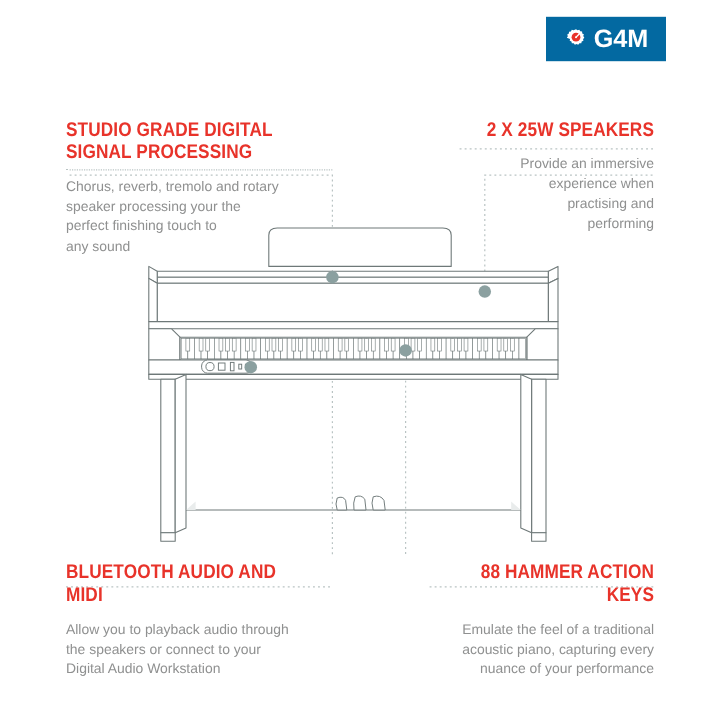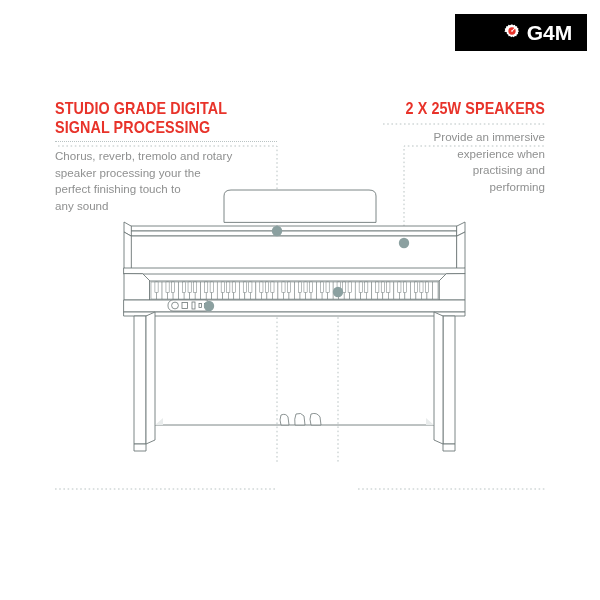--- a/index.html
+++ b/index.html
@@ -20,26 +20,25 @@
     background: #ffffff;
   }
 
   
   #logo-badge {
     position: absolute;
     left: 455px;
     top: 14px;
     width: 100px;
     height: 37px;
-    background: #000000;
+    background: #0369a1;
     display: flex;
     align-items: center;
     justify-content: center;
     gap: 5px;
-    padding-left: 32px;
   }
   #logo-badge .gear-wrap {
     width: 20px;
     height: 20px;
     display: block;
     line-height: 0;
   }
   #logo-badge .brand-text {
     color: #ffffff;
     font-family: "Liberation Sans", sans-serif;
@@ -315,15 +314,29 @@
 
   <div class="callout right" id="callout-tr">
     <div class="c-head">2 X 25W SPEAKERS</div>
     <div class="c-rule" style="visibility:hidden"></div>
     <div class="c-body">Provide an immersive
 experience when
 practising and
 performing</div>
   </div>
 
-
+  <div class="callout left" id="callout-bl">
+    <div class="c-head">BLUETOOTH AUDIO AND MIDI</div>
+    <div class="c-rule" style="visibility:hidden"></div>
+    <div class="c-body">Allow you to playback audio through
+the speakers or connect to your
+Digital Audio Workstation</div>
+  </div>
+
+  <div class="callout right" id="callout-br">
+    <div class="c-head">88 HAMMER ACTION KEYS</div>
+    <div class="c-rule" style="visibility:hidden"></div>
+    <div class="c-body">Emulate the feel of a traditional
+acoustic piano, capturing every
+nuance of your performance</div>
+  </div>
 
 </div>
 
 </body></html>

